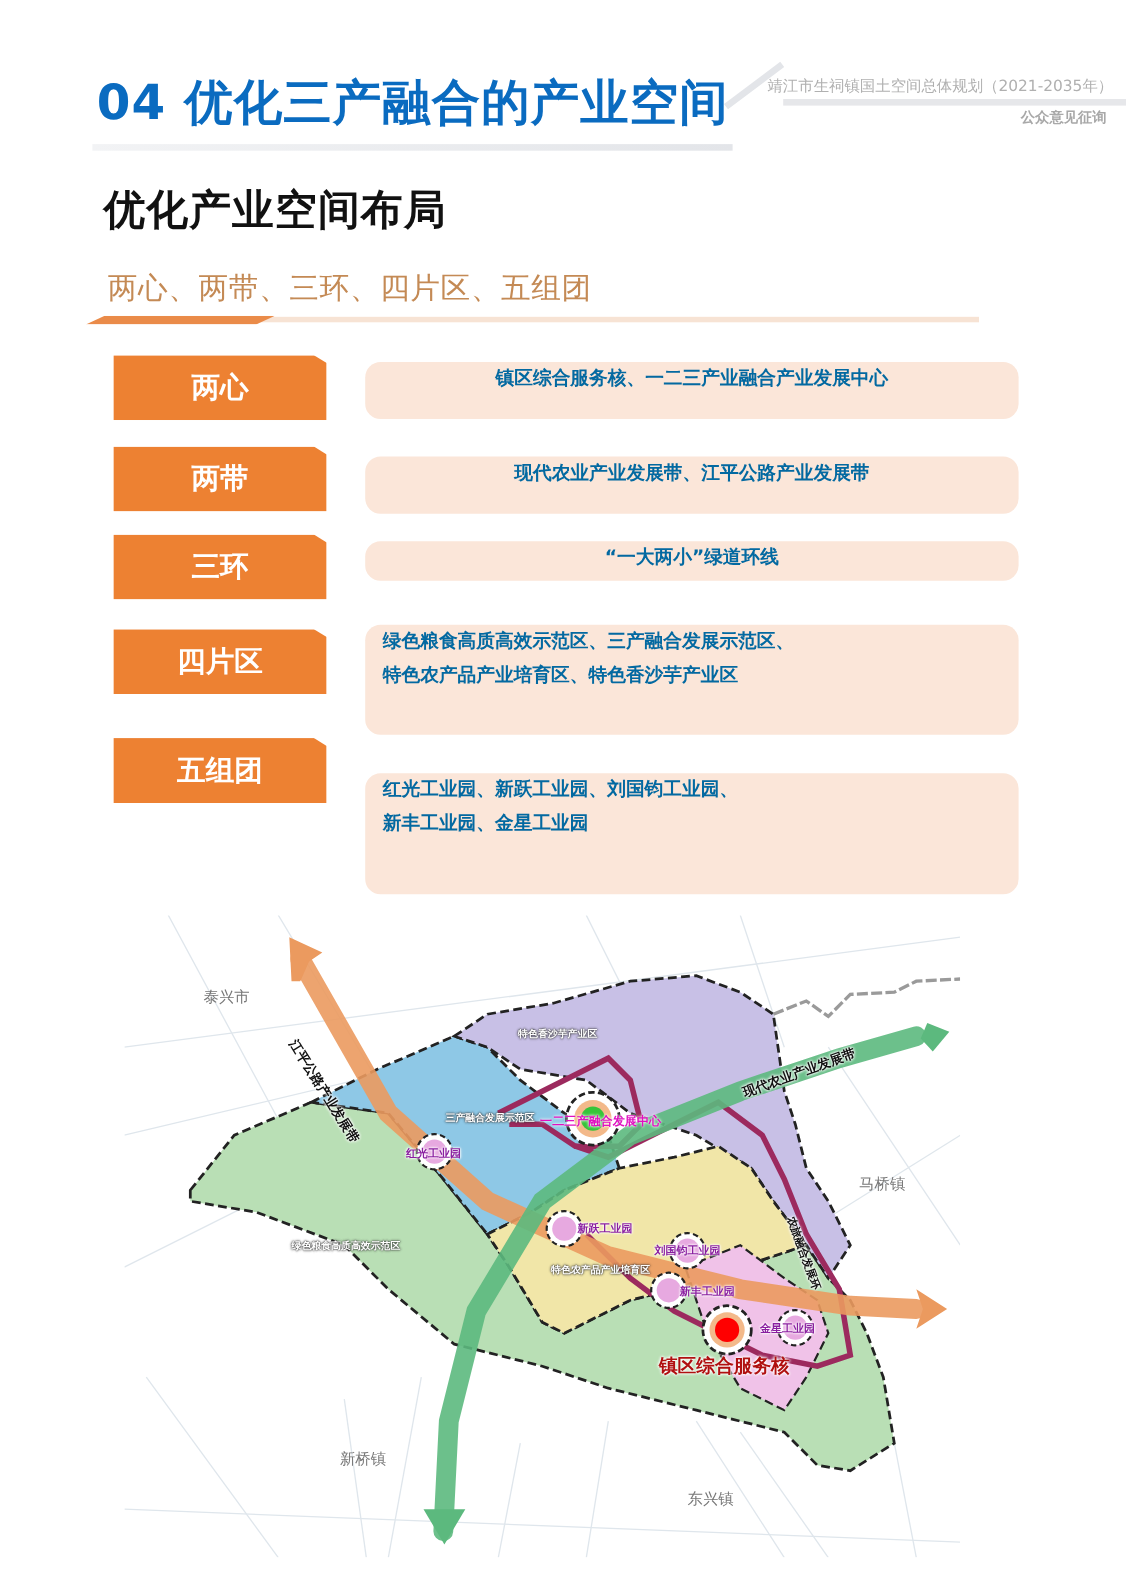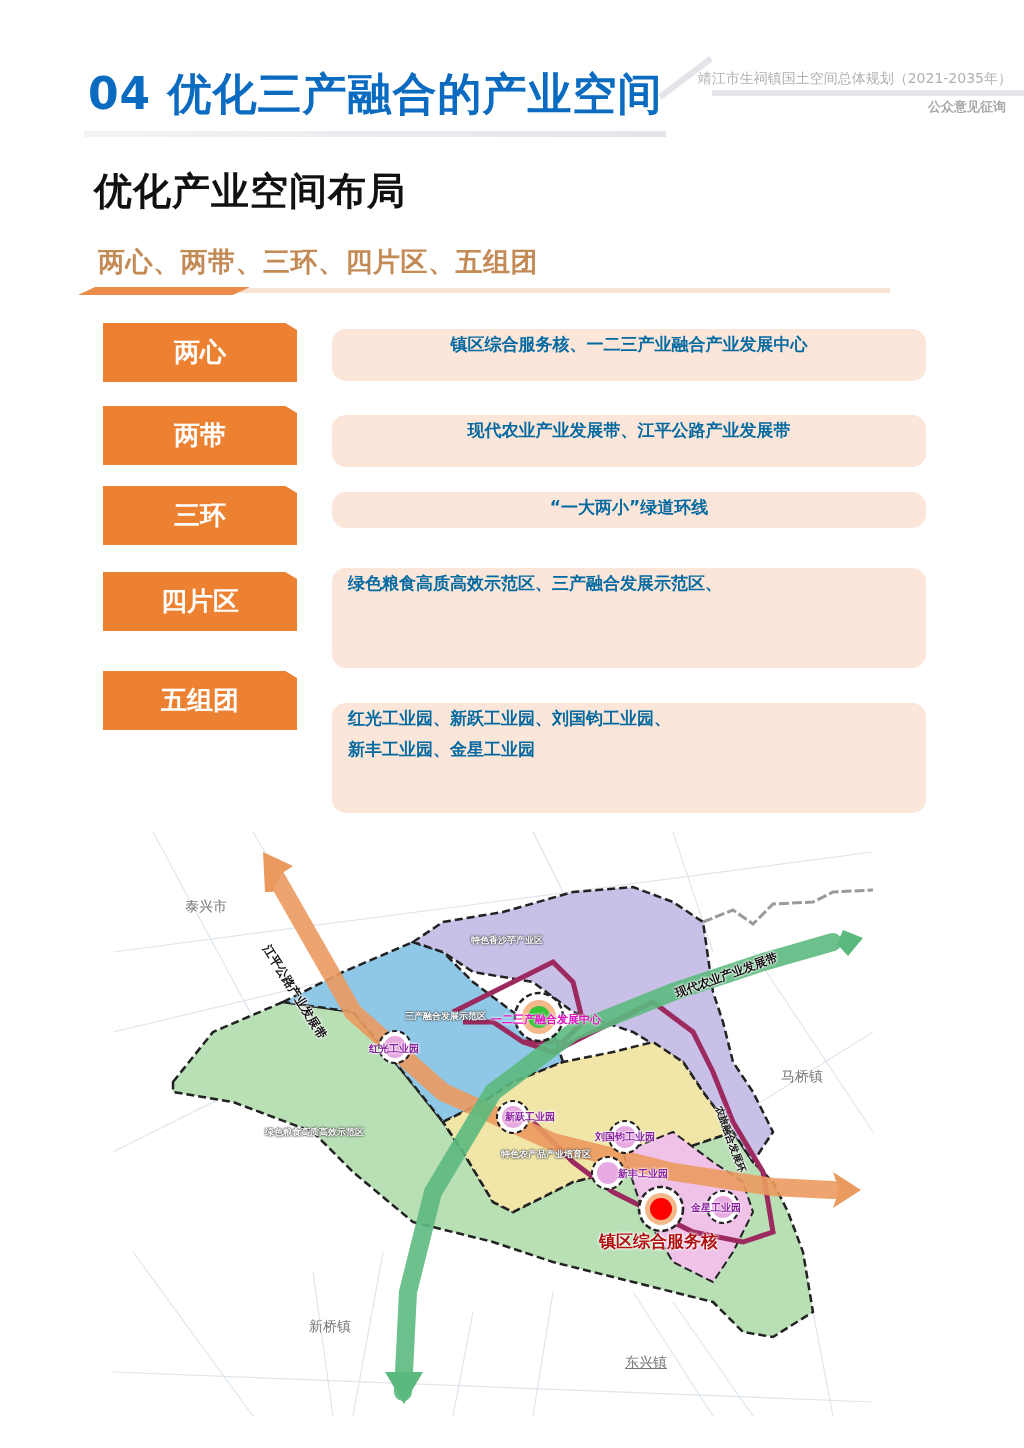--- a/index.html
+++ b/index.html
@@ -31,21 +31,21 @@
       position: absolute; right: 18px; top: 98px;
       font-size: 13px; color: #a8a8a8; font-weight: bold;
     }
 
     .section-title {
       position: absolute; left: 94px; top: 166px;
       font-size: 38px; font-weight: bold; color: #111111; letter-spacing: 1px;
     }
     .subtitle {
       position: absolute; left: 98px; top: 244px;
-      font-size: 27px; font-weight: bold; color: #c48a55; letter-spacing: 0.5px;
+      font-size: 27px; font-weight: normal; color: #c48a55; letter-spacing: 0.5px;
     }
     .sub-underline {
       position: absolute; left: 200px; top: 288px; width: 690px; height: 5px;
       background: #f7e3d4;
     }
     .sub-accent {
       position: absolute; left: 78px; top: 287px; width: 172px; height: 8px;
       background: #ea8b49;
       clip-path: polygon(10% 0, 100% 0, 90% 100%, 0 100%);
     }
@@ -113,20 +113,21 @@
 </div>
 
 <div class="row-label" style="top:486px;">三环</div>
 <div class="row-desc center" style="top:492px; height:36px;">
   <div class="line">“一大两小”绿道环线</div>
 </div>
 
 <div class="row-label" style="top:572px;">四片区</div>
 <div class="row-desc left" style="top:568px; height:100px;">
   <div class="line">绿色粮食高质高效示范区、三产融合发展示范区、</div>
+  <div class="line">特色农产品产业培育区、特色香沙芋产业区</div>
 </div>
 
 <div class="row-label" style="top:671px;">五组团</div>
 <div class="row-desc left" style="top:703px; height:110px;">
   <div class="line">红光工业园、新跃工业园、刘国钧工业园、</div>
   <div class="line">新丰工业园、金星工业园</div>
 </div>
 
 <div class="map">
   <svg width="760" height="584" viewBox="0 0 760 584">
@@ -193,32 +194,32 @@
       <circle cx="495" cy="341" r="16" fill="#fff" stroke="#222" stroke-width="2" stroke-dasharray="5 3"></circle>
       <circle cx="495" cy="341" r="11" fill="#e7a9e0"></circle>
       <circle cx="610" cy="375" r="16" fill="#fff" stroke="#222" stroke-width="2" stroke-dasharray="5 3"></circle>
       <circle cx="610" cy="375" r="11" fill="#e7a9e0"></circle>
     </g>
   </svg>
 
   <div class="map-label town" style="left:72px; top:66px;">泰兴市</div>
   <div class="map-label town" style="left:668px; top:236px;">马桥镇</div>
   <div class="map-label town" style="left:196px; top:486px;">新桥镇</div>
-  <div class="map-label town" style="left:512px; top:522px;text-decoration:underline;">东兴镇</div>
+  <div class="map-label town" style="left:512px; top:522px;">东兴镇</div>
 
   <div class="map-label zone-label" style="left:358px; top:102px;">特色香沙芋产业区</div>
   <div class="map-label zone-label" style="left:292px; top:178px;">三产融合发展示范区</div>
   <div class="map-label zone-label" style="left:152px; top:294px;">绿色粮食高质高效示范区</div>
   <div class="map-label zone-label" style="left:388px; top:316px;">特色农产品产业培育区</div>
 
   <div class="map-label band-label" style="left:160px; top:110px; transform: rotate(58deg); transform-origin:left top;">江平公路产业发展带</div>
   <div class="map-label band-label" style="left:560px; top:154px; transform: rotate(-20deg); transform-origin:left top;">现代农业产业发展带</div>
   <div class="map-label band-label" style="left:612px; top:272px; transform: rotate(70deg); transform-origin:left top; font-size:10px;">农旅融合发展环</div>
 
   <div class="map-label center-label" style="left:378px; top:180px;">一二三产融合发展中心</div>
   <div class="map-label core-label" style="left:486px; top:398px;">镇区综合服务核</div>
 
   <div class="map-label park-label" style="left:256px; top:210px;">红光工业园</div>
-  <div class="map-label park-label" style="left:352px; top:278px;padding-left:40px;">新跃工业园</div>
+  <div class="map-label park-label" style="left:372px; top:278px;padding-left:40px;">新跃工业园</div>
   <div class="map-label park-label" style="left:482px; top:298px;">刘国钧工业园</div>
   <div class="map-label park-label" style="left:468px; top:335px;padding-left:37px;">新丰工业园</div>
   <div class="map-label park-label" style="left:578px; top:369px;">金星工业园</div>
 </div>
 
 </body></html>

